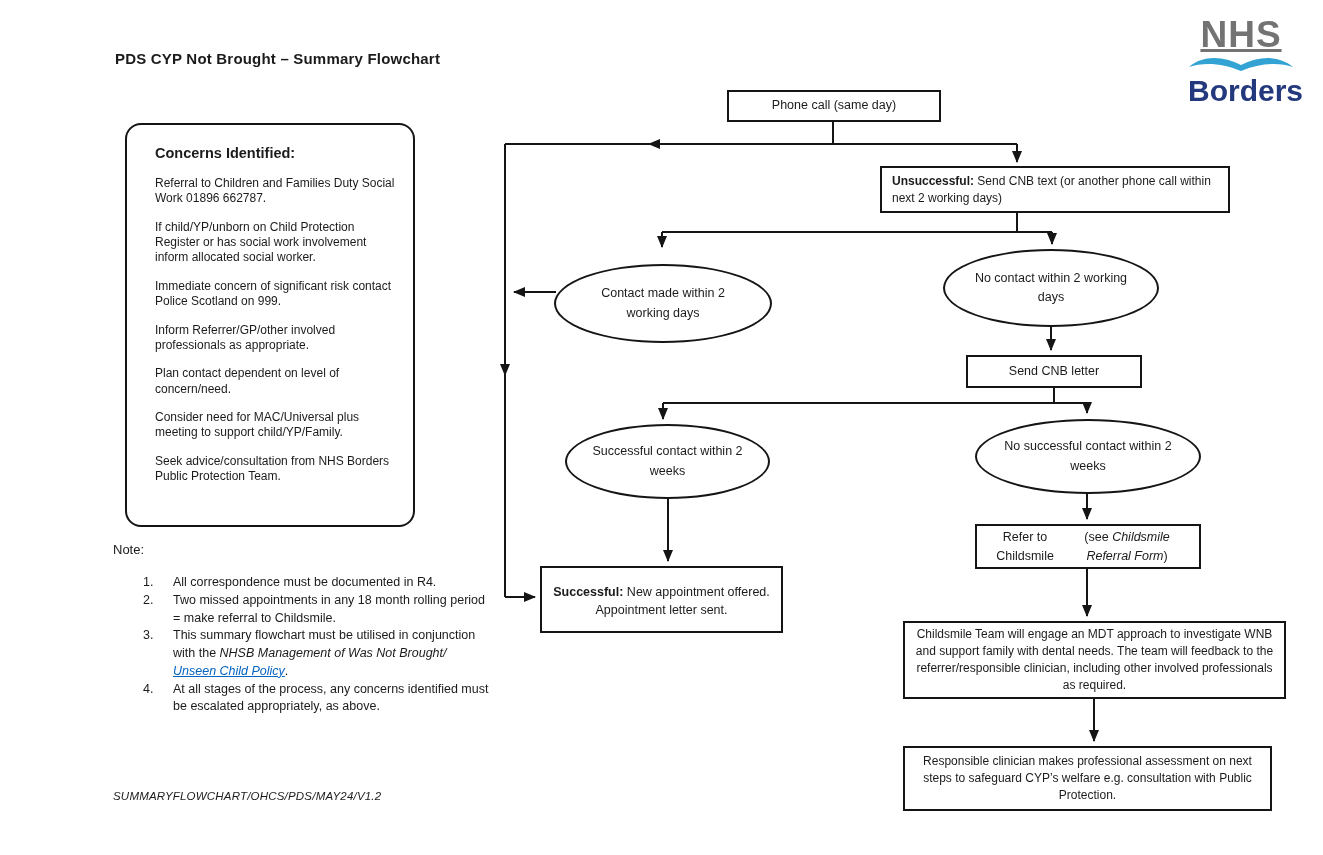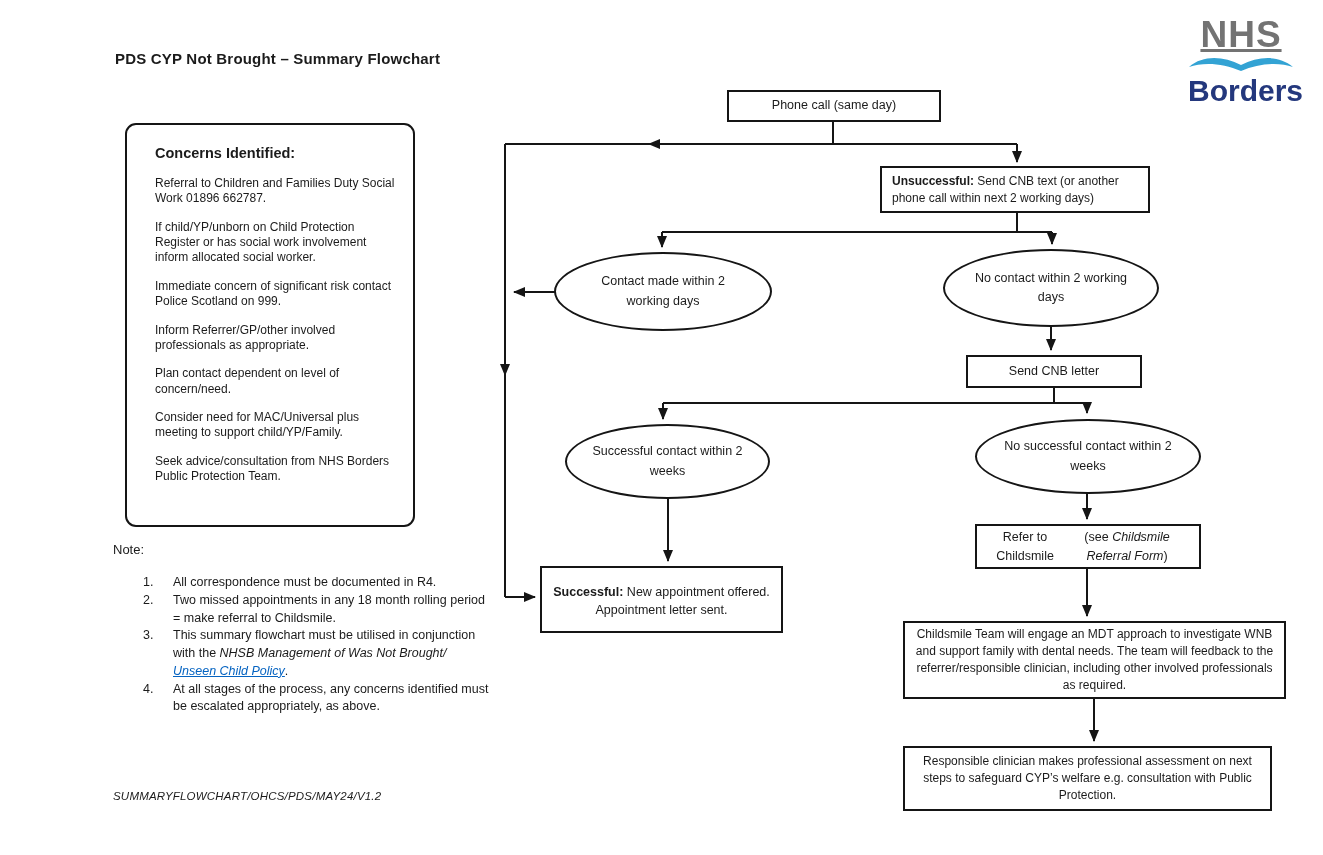--- a/index.html
+++ b/index.html
@@ -8,43 +8,43 @@
 
   .page-title { position:absolute; left:115px; top:50px; font-size:15px; font-weight:600; letter-spacing:.2px; }
 
   
   .logo { position:absolute; left:1188px; top:16px; width:106px; text-align:center; }
   .logo .nhs { font-size:37px; font-weight:800; line-height:1; letter-spacing:1px; }
   .logo .swoosh { display:block; margin:1px auto 0; }
   .logo .org { font-size:30px; font-weight:700; line-height:1.1; }
 
   
-  .concerns { position:absolute; left:125px; top:123px; width:290px; height:404px; border:2.5px solid #151515; border-radius:11px; padding:20px 16px 16px 28px; background:#fff; }
+  .concerns { position:absolute; left:125px; top:123px; width:290px; height:404px; border:2.5px solid #151515; border-radius:16px; padding:20px 16px 16px 28px; background:#fff; }
   .concerns h2 { font-size:14.5px; font-weight:700; margin-bottom:15px; }
   .concerns p { font-size:12px; line-height:1.28; margin-bottom:13px; }
 
   
   .note-heading { position:absolute; left:113px; top:542px; font-size:13px; }
   .note-list { position:absolute; left:143px; top:574px; width:348px; font-size:12.5px; line-height:1.42; }
   .note-item { display:flex; }
   .note-num { width:30px; flex:0 0 30px; }
   .note-text { flex:1; }
   .policy-link { color:#0563C1; text-decoration:underline; font-style:italic; cursor:pointer; }
   .ital { font-style:italic; }
 
   .footer-ref { position:absolute; left:113px; top:790px; font-size:11.5px; font-style:italic; letter-spacing:.2px; }
 
   
   .fbox, .fellipse { position:absolute; background:#fff; border:2px solid #151515; font-size:12.5px; line-height:1.4; display:flex; align-items:center; justify-content:center; text-align:center; z-index:2; }
   .fbox { padding:3px 9px; }
   .fellipse { border-radius:50%; padding:0 24px; line-height:1.55; }
 
   #phone-call        { left:727px; top:90px;  width:214px; height:32px; }
-  #unsuccessful      { left:880px; top:166px; width:270px; height:47px; text-align:left; justify-content:flex-start; padding:5px 10px; font-size:12px; }
-  #contact-made      { left:554px; top:252px; width:218px; height:79px;justify-content:flex-end; }
+  #unsuccessful      { left:880px; top:166px; width:350px; height:47px; text-align:left; justify-content:flex-start; padding:5px 10px; font-size:12px; }
+  #contact-made      { left:554px; top:264px; width:218px; height:79px;justify-content:flex-end; }
   #no-contact        { left:943px; top:249px; width:216px; height:78px; }
   #send-letter       { left:966px; top:355px; width:176px; height:33px; }
   #successful-contact    { left:565px; top:424px; width:205px; height:75px; }
   #no-successful-contact { left:975px; top:419px; width:226px; height:75px; }
   #refer             { left:975px; top:524px; width:226px; height:45px; flex-direction:row; line-height:1.45; }
   #successful-box    { left:540px; top:566px; width:243px; height:67px; border-width:2.5px; align-items:center; padding-top:7px; }
   #childsmile-team   { left:903px; top:621px; width:383px; height:78px; font-size:12px; padding:5px 10px; }
   #responsible       { left:903px; top:746px; width:369px; height:65px; font-size:12px; padding:5px 12px; }
 
   .connectors { position:absolute; left:0; top:0; z-index:1; pointer-events:none; }

